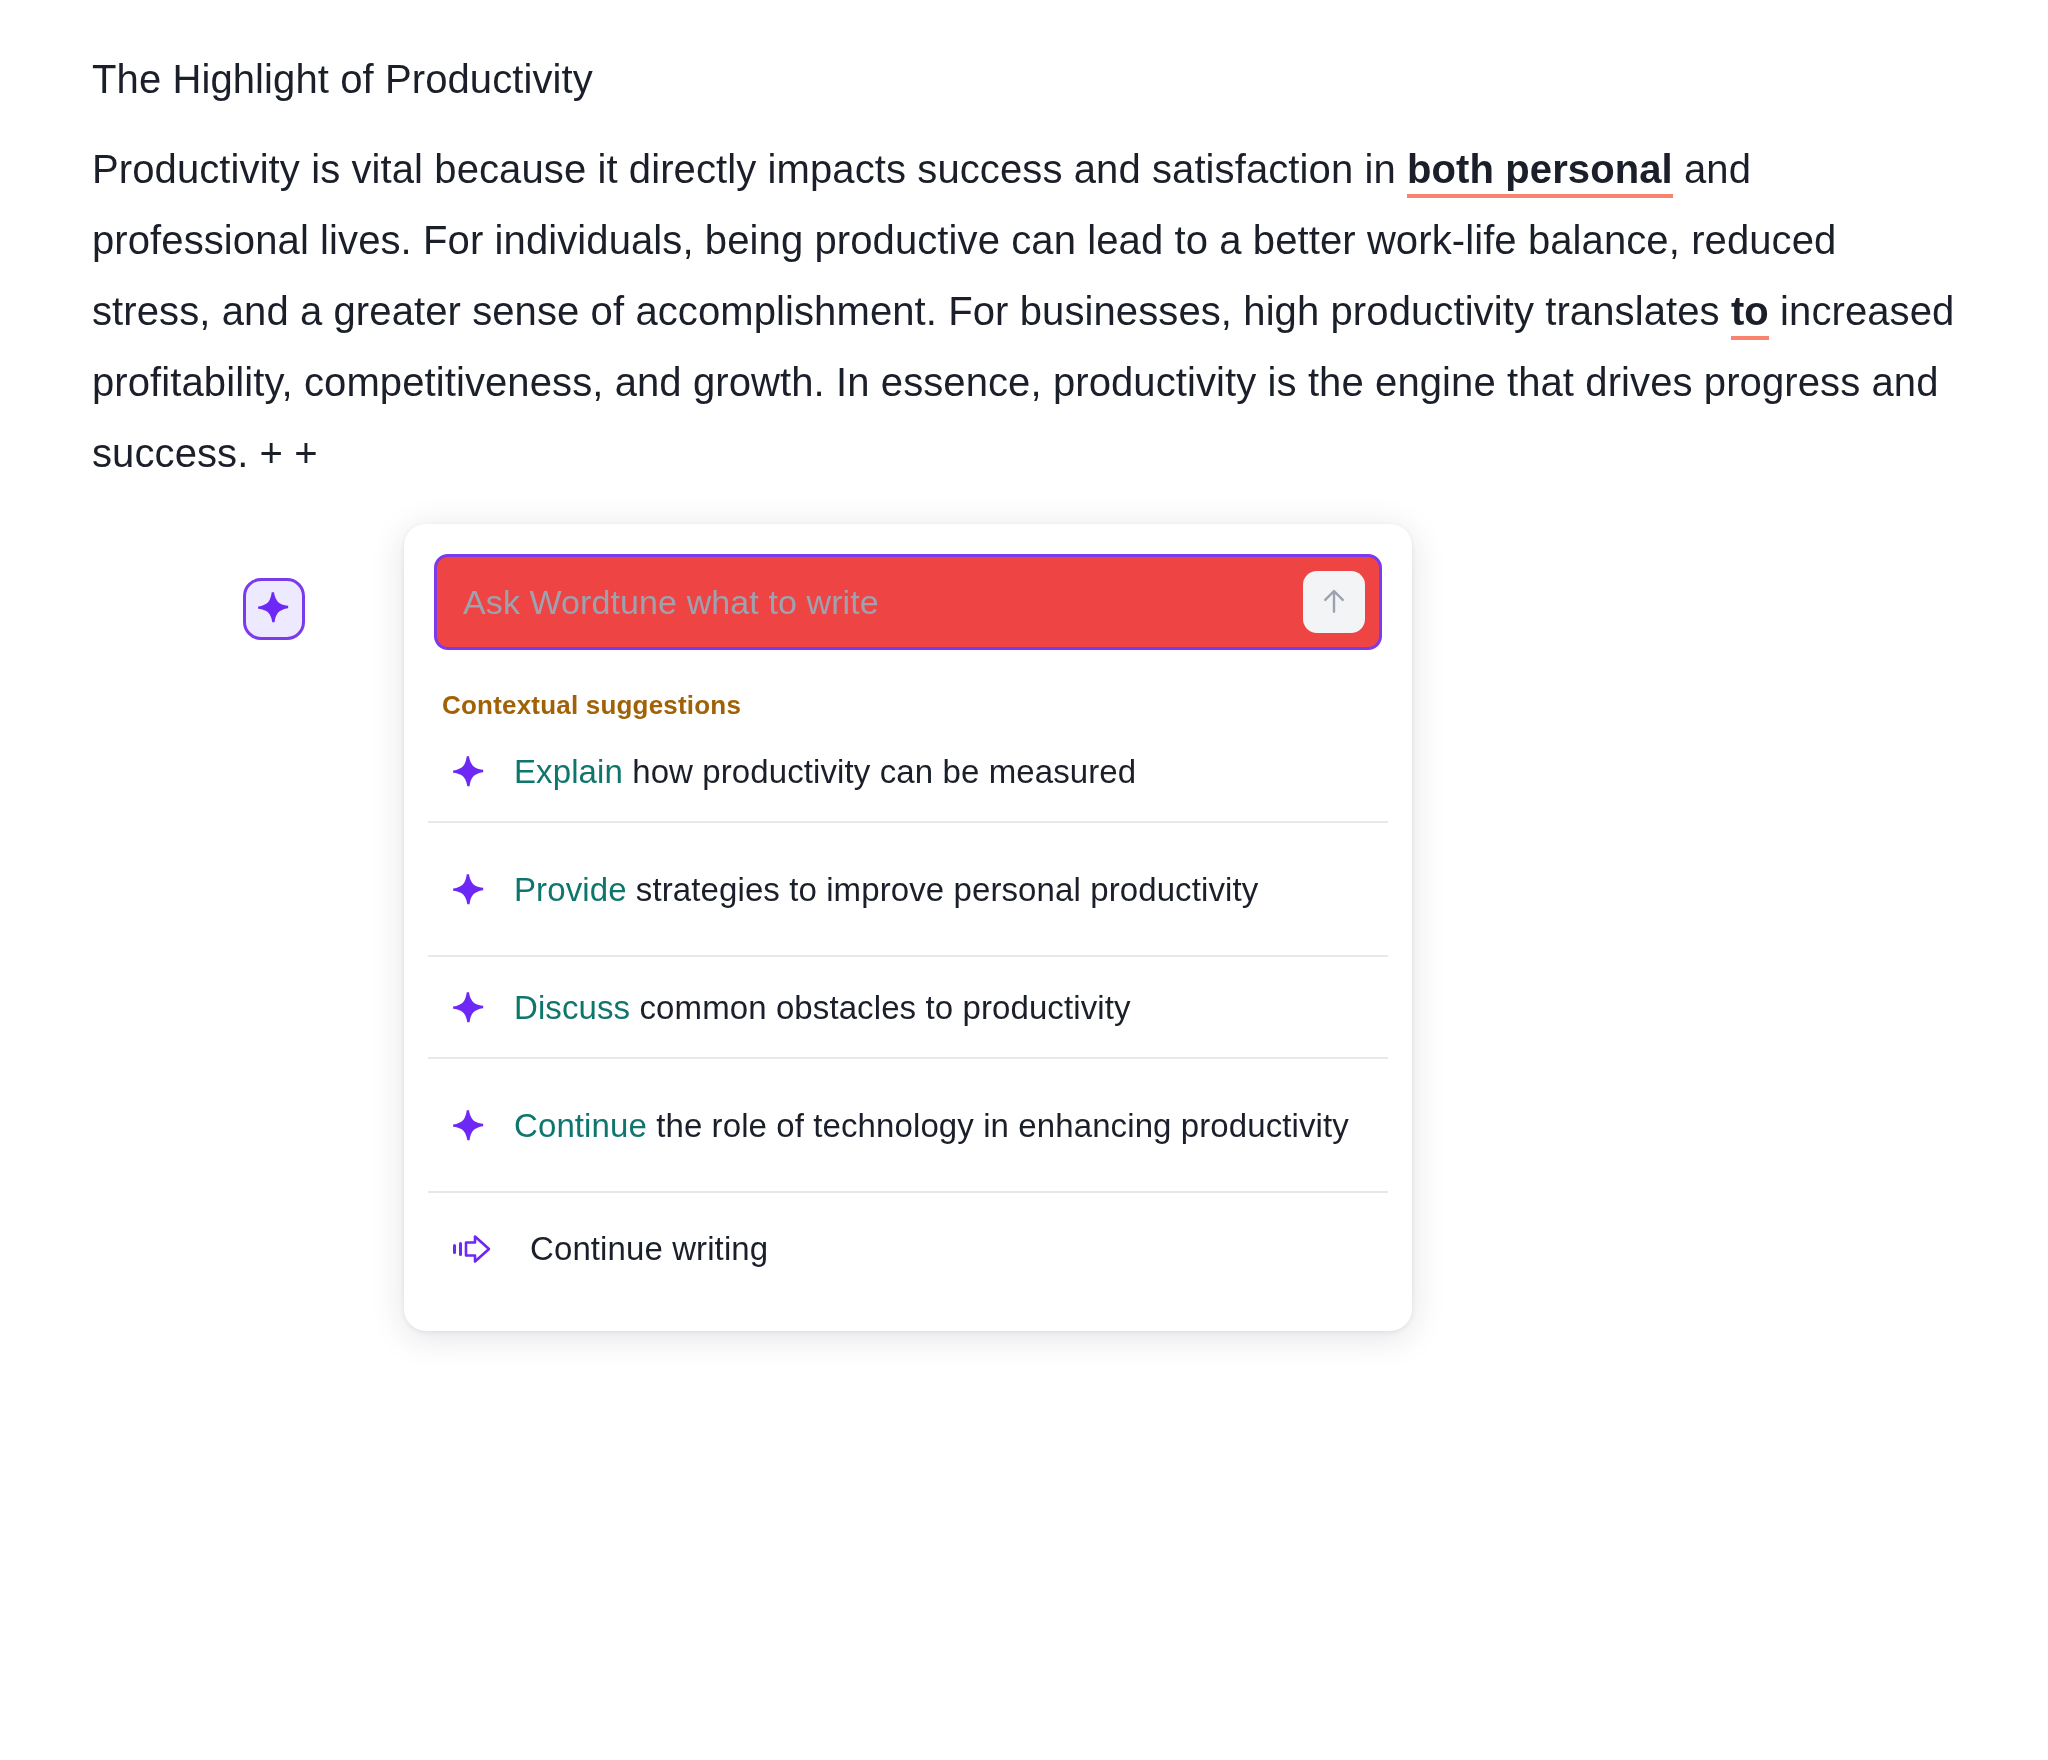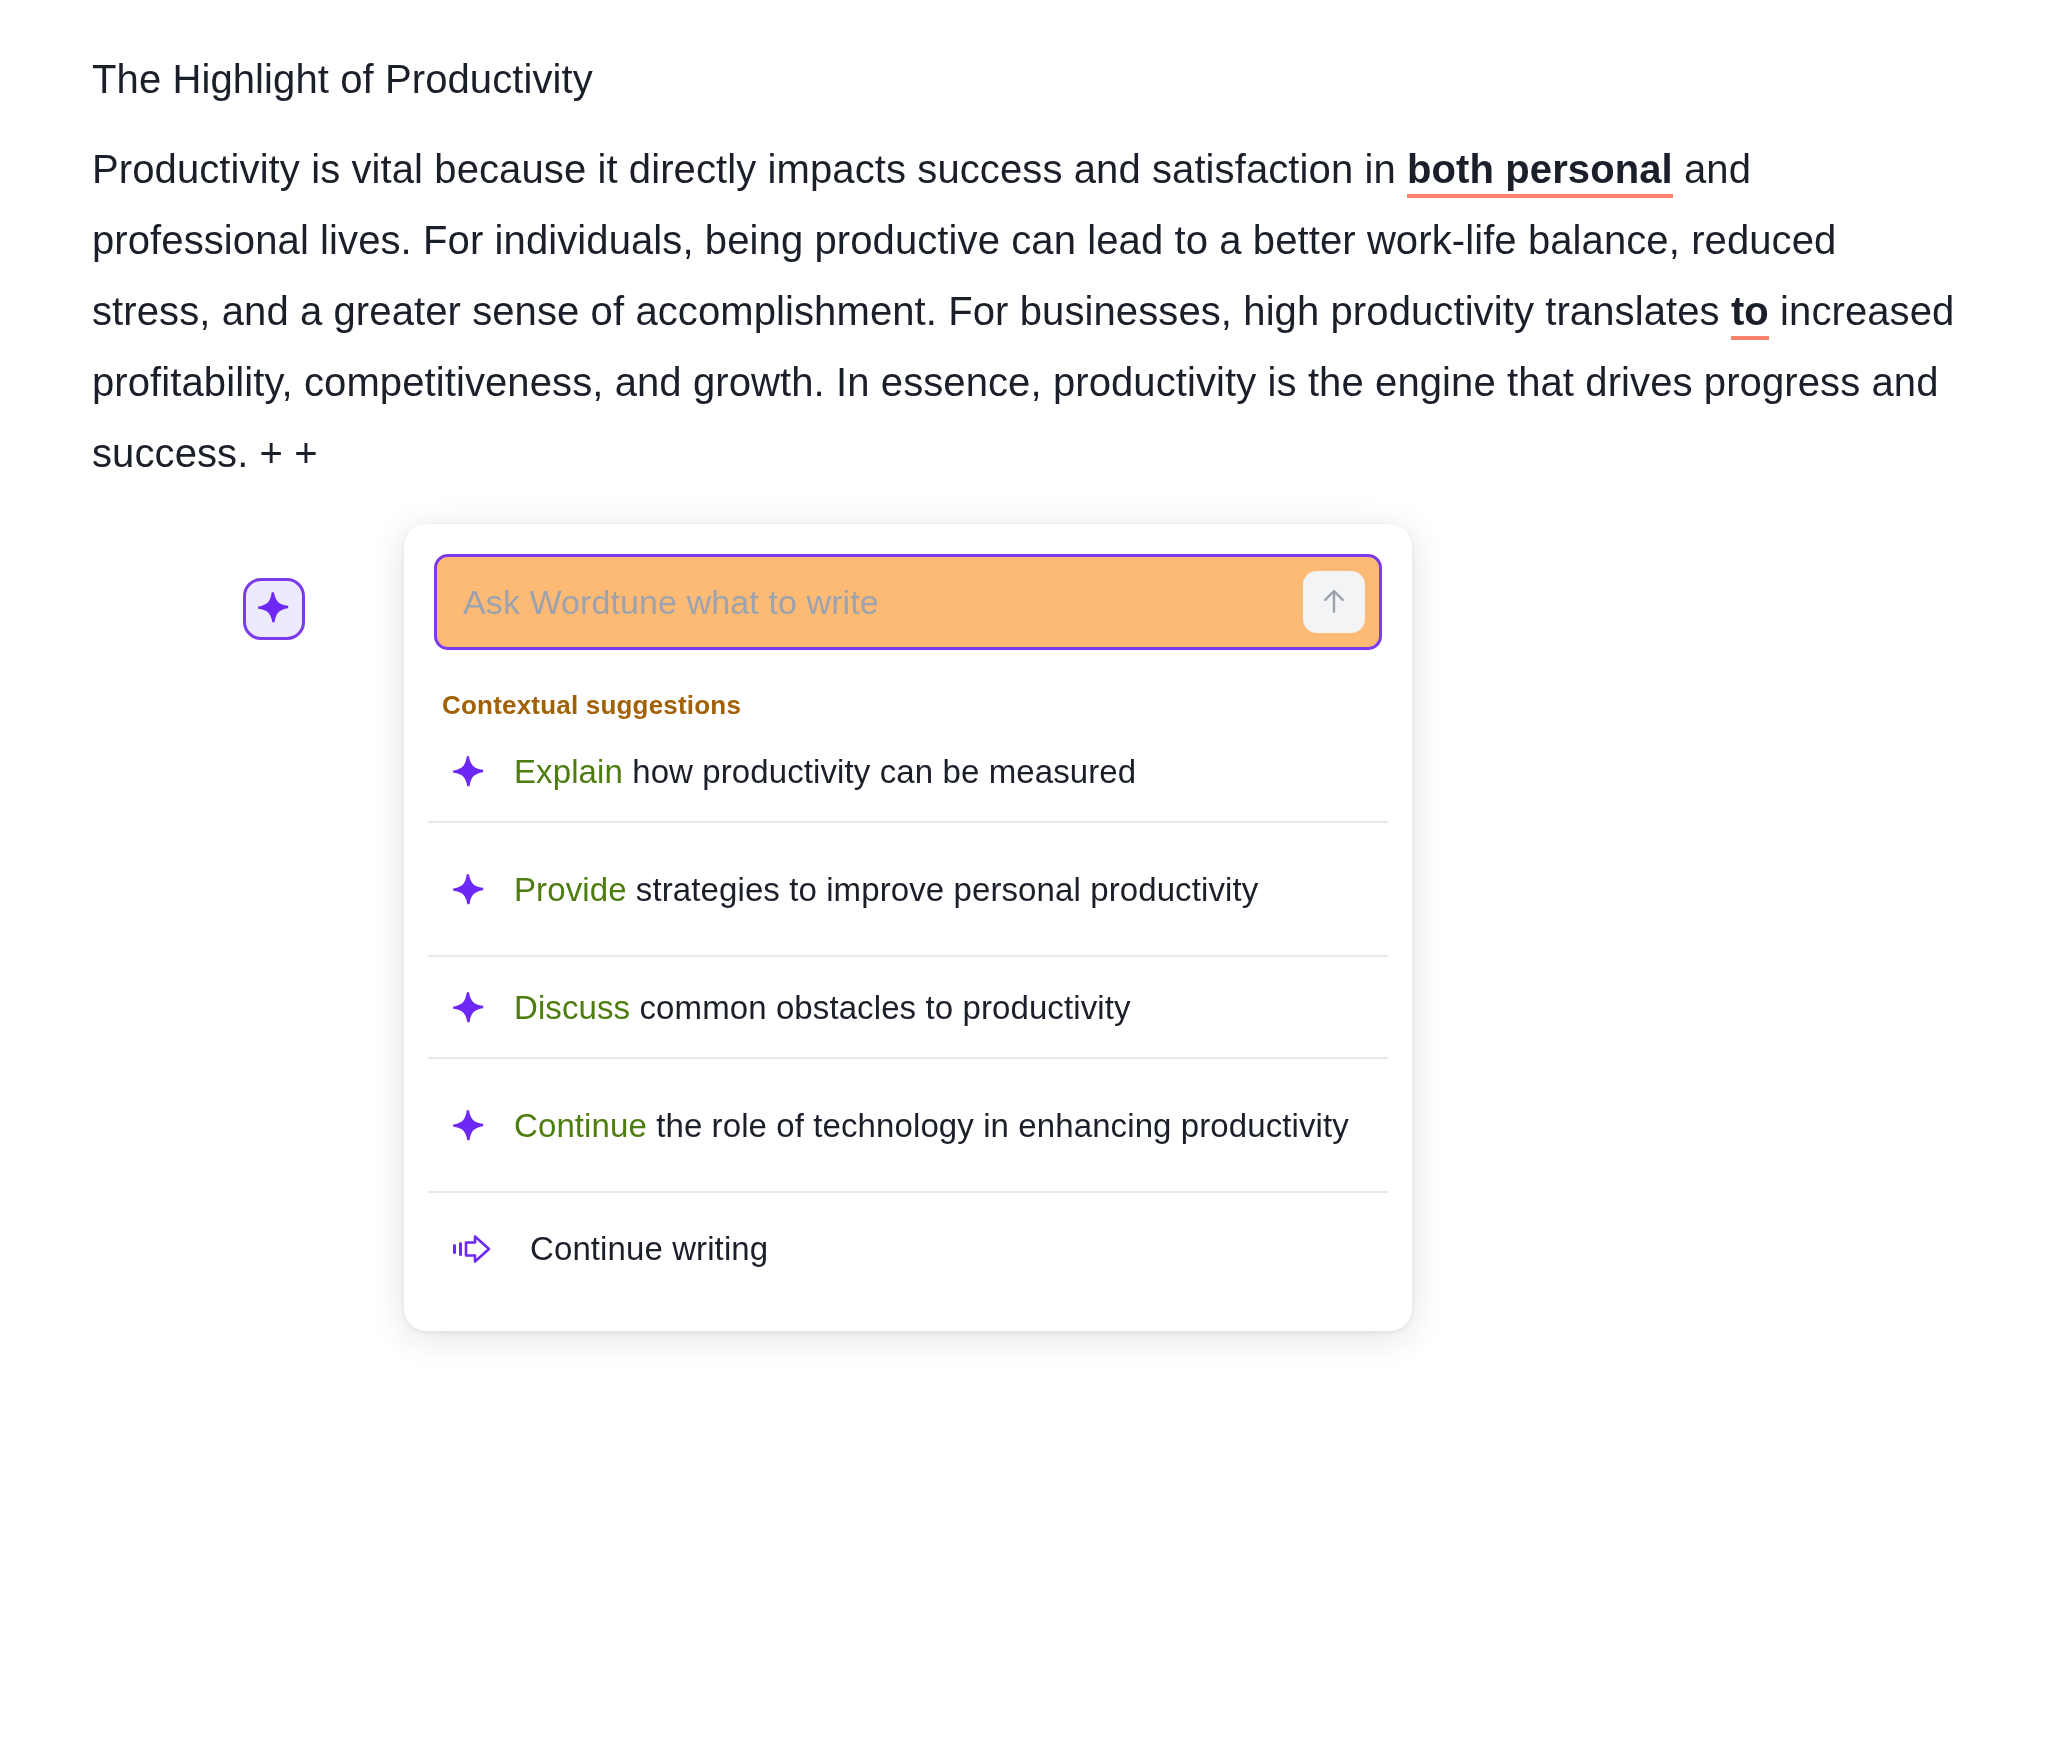--- a/index.html
+++ b/index.html
@@ -81,21 +81,21 @@
   
   .ask-row {
     margin: 30px 30px 0 30px;
     height: 96px;
     border: 3px solid #7c3aed;
     border-radius: 14px;
     box-sizing: border-box;
     display: flex;
     align-items: center;
     padding: 0 14px 0 26px;
-    background: #fdba74;
+    background: #ef4444;
   }
   .ask-input {
     flex: 1 1 auto;
     border: none;
     outline: none;
     background: transparent;
     font-family: "Liberation Sans", sans-serif;
     font-size: 34px;
     color: #1b1f2a;
     letter-spacing: 0.1px;
@@ -153,21 +153,21 @@
     display: flex;
     align-items: center;
     justify-content: center;
   }
   .sugg-text {
     font-size: 33px;
     line-height: 55px;
     color: #1b1f2a;
     letter-spacing: 0.1px;
   }
-  .sugg-verb { color: #4d7c0f; }
+  .sugg-verb { color: #0f766e; }
 
   .divider {
     height: 2px;
     background: #e5e9ed;
     margin: 0 24px;
   }
 
   
   .continue-row {
     display: flex;

